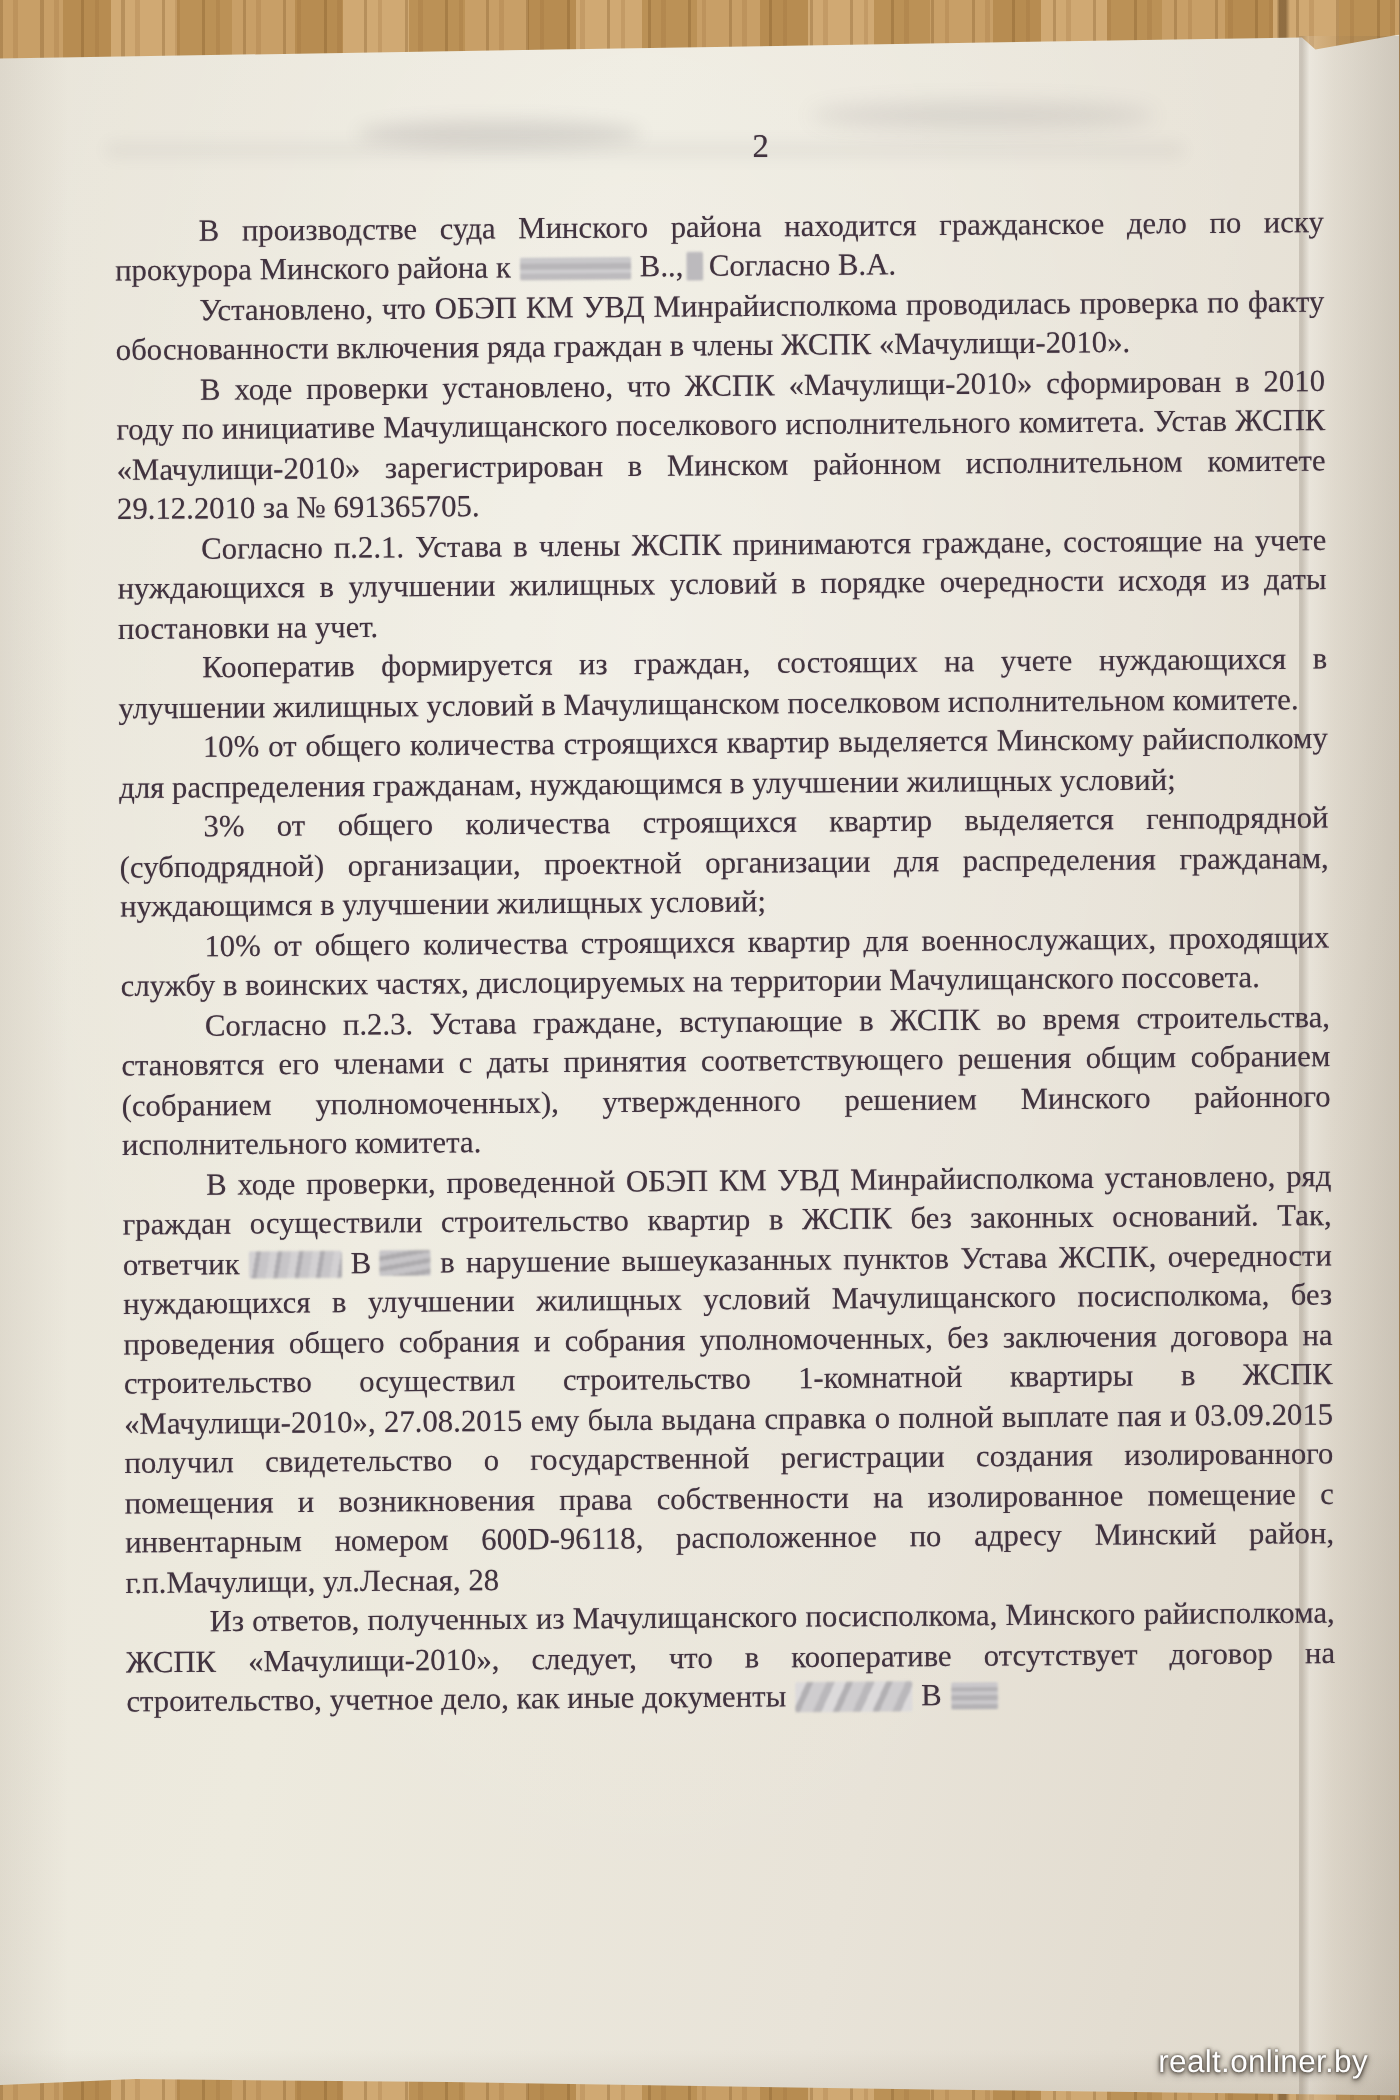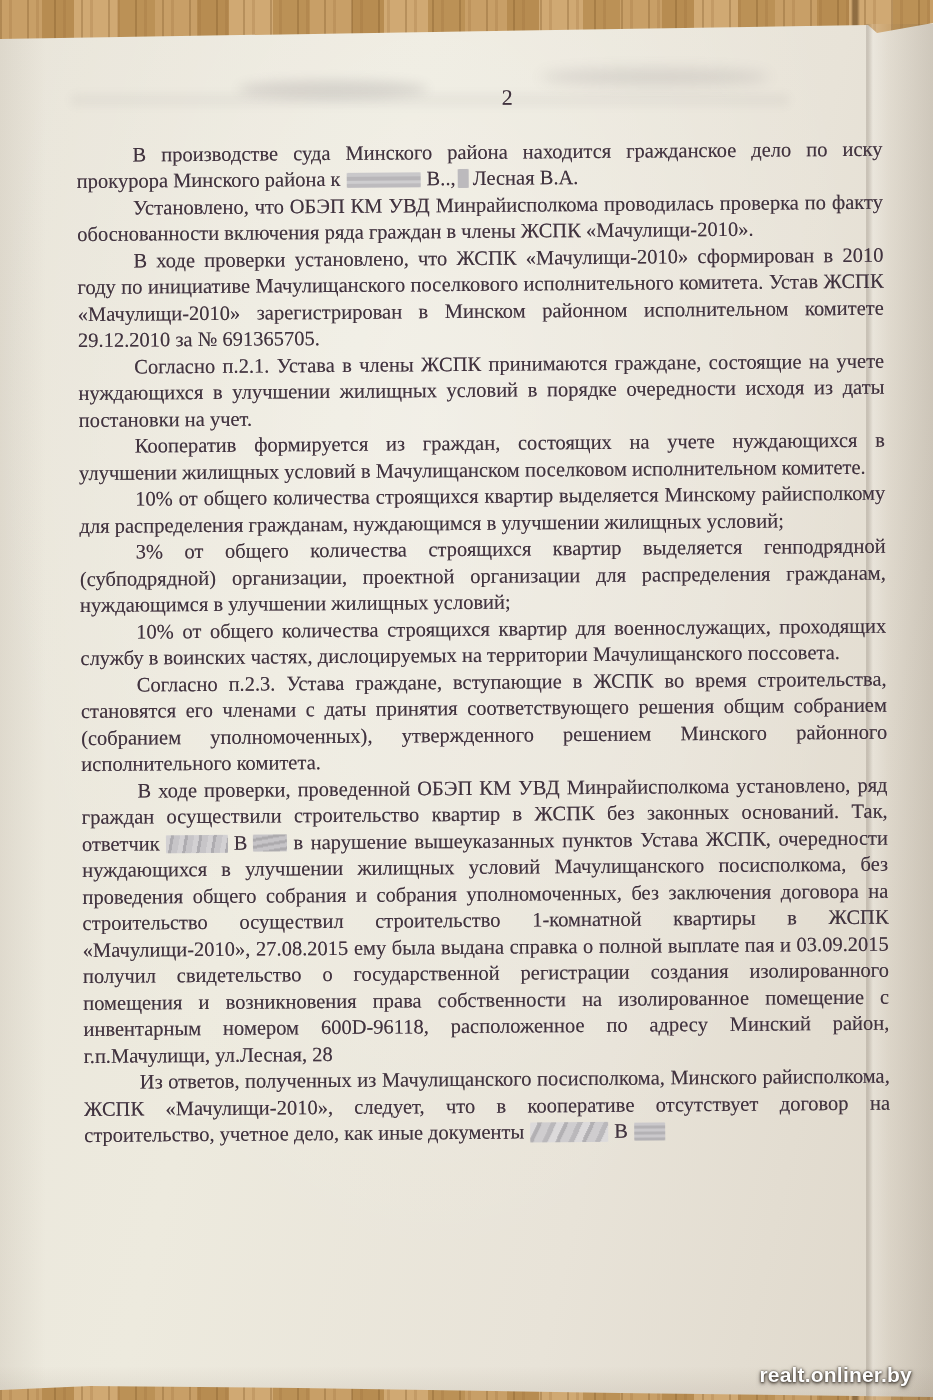--- a/index.html
+++ b/index.html
@@ -55,40 +55,40 @@
   .redact.smudge1{width:62px;height:18px;vertical-align:-3px;
     background:repeating-linear-gradient(100deg,#d3d1d3 0 5px,#aeacb0 5px 8px,#c7c5c8 8px 14px);}
   .redact.smudge2{width:34px;height:17px;background:repeating-linear-gradient(170deg,#c6c4c7 0 4px,#adabae 4px 7px);}
   .redact.smudge3{width:78px;height:20px;vertical-align:-4px;
     background:repeating-linear-gradient(115deg,#dcdadb 0 7px,#b2b0b3 7px 11px,#cfcdcf 11px 19px,#bab8bb 19px 24px);}
   .redact.smudge4{width:31px;height:18px;vertical-align:-3px;
     background:repeating-linear-gradient(0deg,#b4b2b5 0 3px,#cac8cb 3px 6px);}
   .watermark{
     position:absolute;right:21px;bottom:13px;
     font-family:"Liberation Sans","DejaVu Sans",sans-serif;
-    font-weight:bold;font-size:21px;color:#fefefe;
+    font-weight:normal;font-size:21px;color:#fefefe;
     text-shadow:0 1px 3px rgba(45,38,30,0.9),0 0 2px rgba(45,38,30,0.7),0 2px 5px rgba(45,38,30,0.55);
     letter-spacing:0.2px;
   }
 </style>
 </head>
 <body>
 
 <div class="scene">
   <div class="paper"></div>
   <div class="crease"></div>
 
   <div class="ghost g1"></div>
   <div class="ghost g2"></div>
   <div class="ghost g3"></div>
 
   <div class="text-block">
     <div class="page-num">2</div>
 
-    <p class="para"><span>В производстве суда Минского района находится гражданское дело по иску прокурора Минского района к</span><span class="redact"></span><span>В..,</span><span class="redact tick"></span><span>Лесная В.А.</span></p>
+    <p class="para"><span>В производстве суда Минского района находится гражданское дело по иску прокурора Минского района к</span><span class="redact"></span><span>В..,</span><span class="redact tick"></span><span>Согласно В.А.</span></p>
 
     <p class="para"><span>Установлено, что ОБЭП КМ УВД Минрайисполкома проводилась проверка по факту обоснованности включения ряда граждан в члены ЖСПК «Мачулищи-2010».</span></p>
 
     <p class="para"><span>В ходе проверки установлено, что ЖСПК «Мачулищи-2010» сформирован в 2010 году по инициативе Мачулищанского поселкового исполнительного комитета. Устав ЖСПК «Мачулищи-2010» зарегистрирован в Минском районном исполнительном комитете 29.12.2010 за № 691365705.</span></p>
 
     <p class="para"><span>Согласно п.2.1. Устава в члены ЖСПК принимаются граждане, состоящие на учете нуждающихся в улучшении жилищных условий в порядке очередности исходя из даты постановки на учет.</span></p>
 
     <p class="para"><span>Кооператив формируется из граждан, состоящих на учете нуждающихся в улучшении жилищных условий в Мачулищанском поселковом исполнительном комитете.</span></p>
 
     <p class="para"><span>10% от общего количества строящихся квартир выделяется Минскому райисполкому для распределения гражданам, нуждающимся в улучшении жилищных условий;</span></p>

